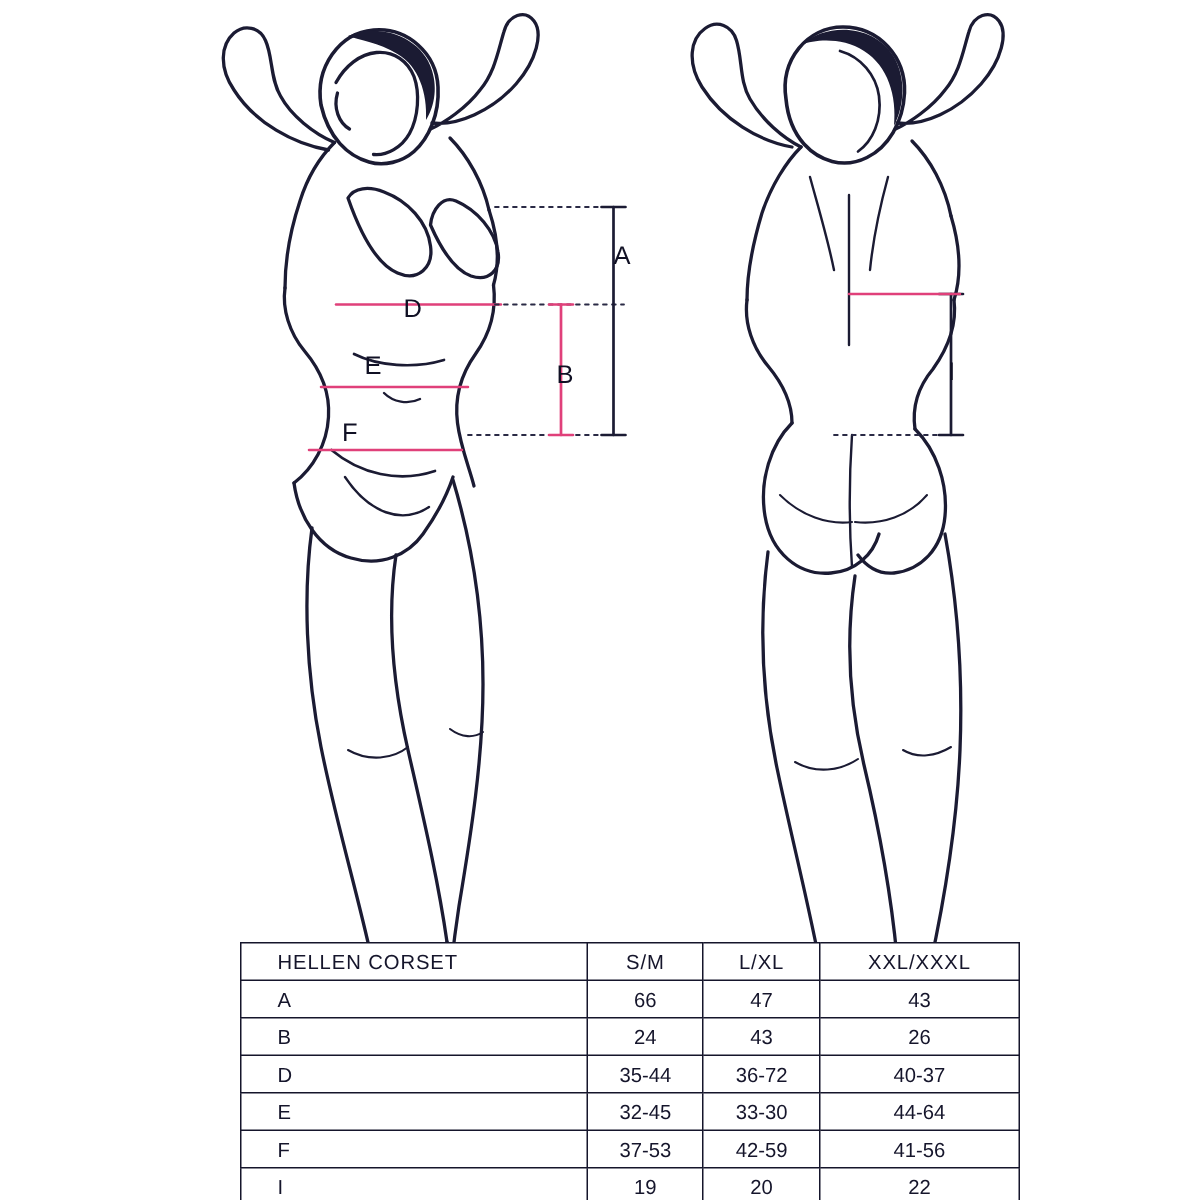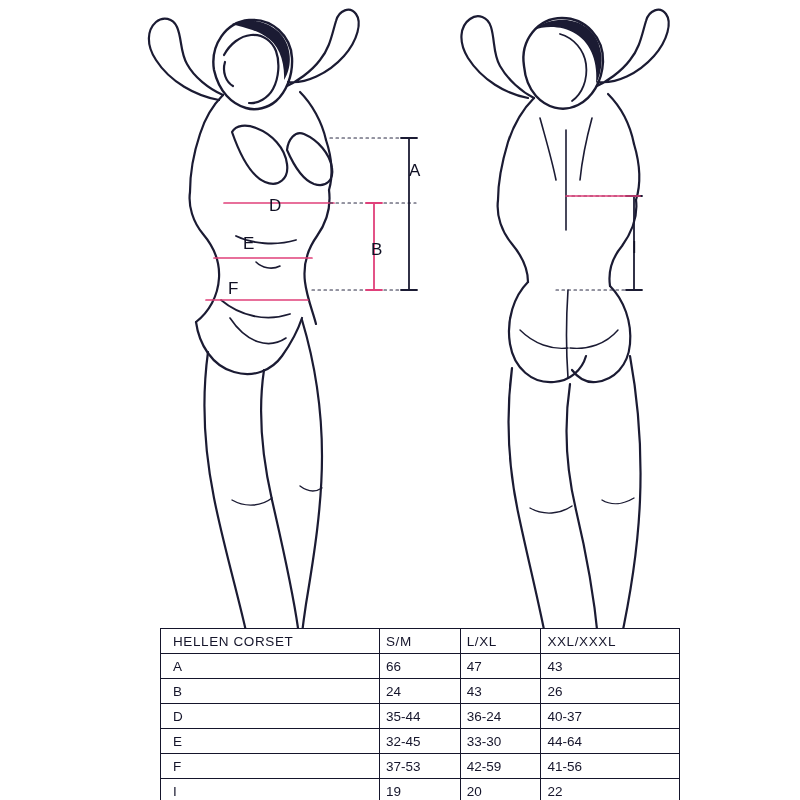--- a/index.html
+++ b/index.html
@@ -43,26 +43,27 @@
     width: 520px;
     border-collapse: collapse;
     font-size: 13.5px;
     color: #15152b;
     background: #ffffff;
   }
   #size-table td {
     border: 1px solid #15152b;
     height: 24px;
     padding: 0 6px;
+    text-align: center;
     font-weight: 400;
   }
   #size-table td.rowhead {
     text-align: left;
     width: 200px;
-    padding-left: 12px;
+    padding-left: 24px;
   }
   #size-table tr.header td {
     font-weight: 400;
     letter-spacing: 0.6px;
   }
 </style>
 </head>
 <body>
 
 <div id="stage">
@@ -248,21 +249,21 @@
       </tr>
       <tr>
         <td class="rowhead">B</td>
         <td>24</td>
         <td>43</td>
         <td>26</td>
       </tr>
       <tr>
         <td class="rowhead">D</td>
         <td>35-44</td>
-        <td>36-24</td>
+        <td>36-72</td>
         <td>40-37</td>
       </tr>
       <tr>
         <td class="rowhead">E</td>
         <td>32-45</td>
         <td>33-30</td>
         <td>44-64</td>
       </tr>
       <tr>
         <td class="rowhead">F</td>

